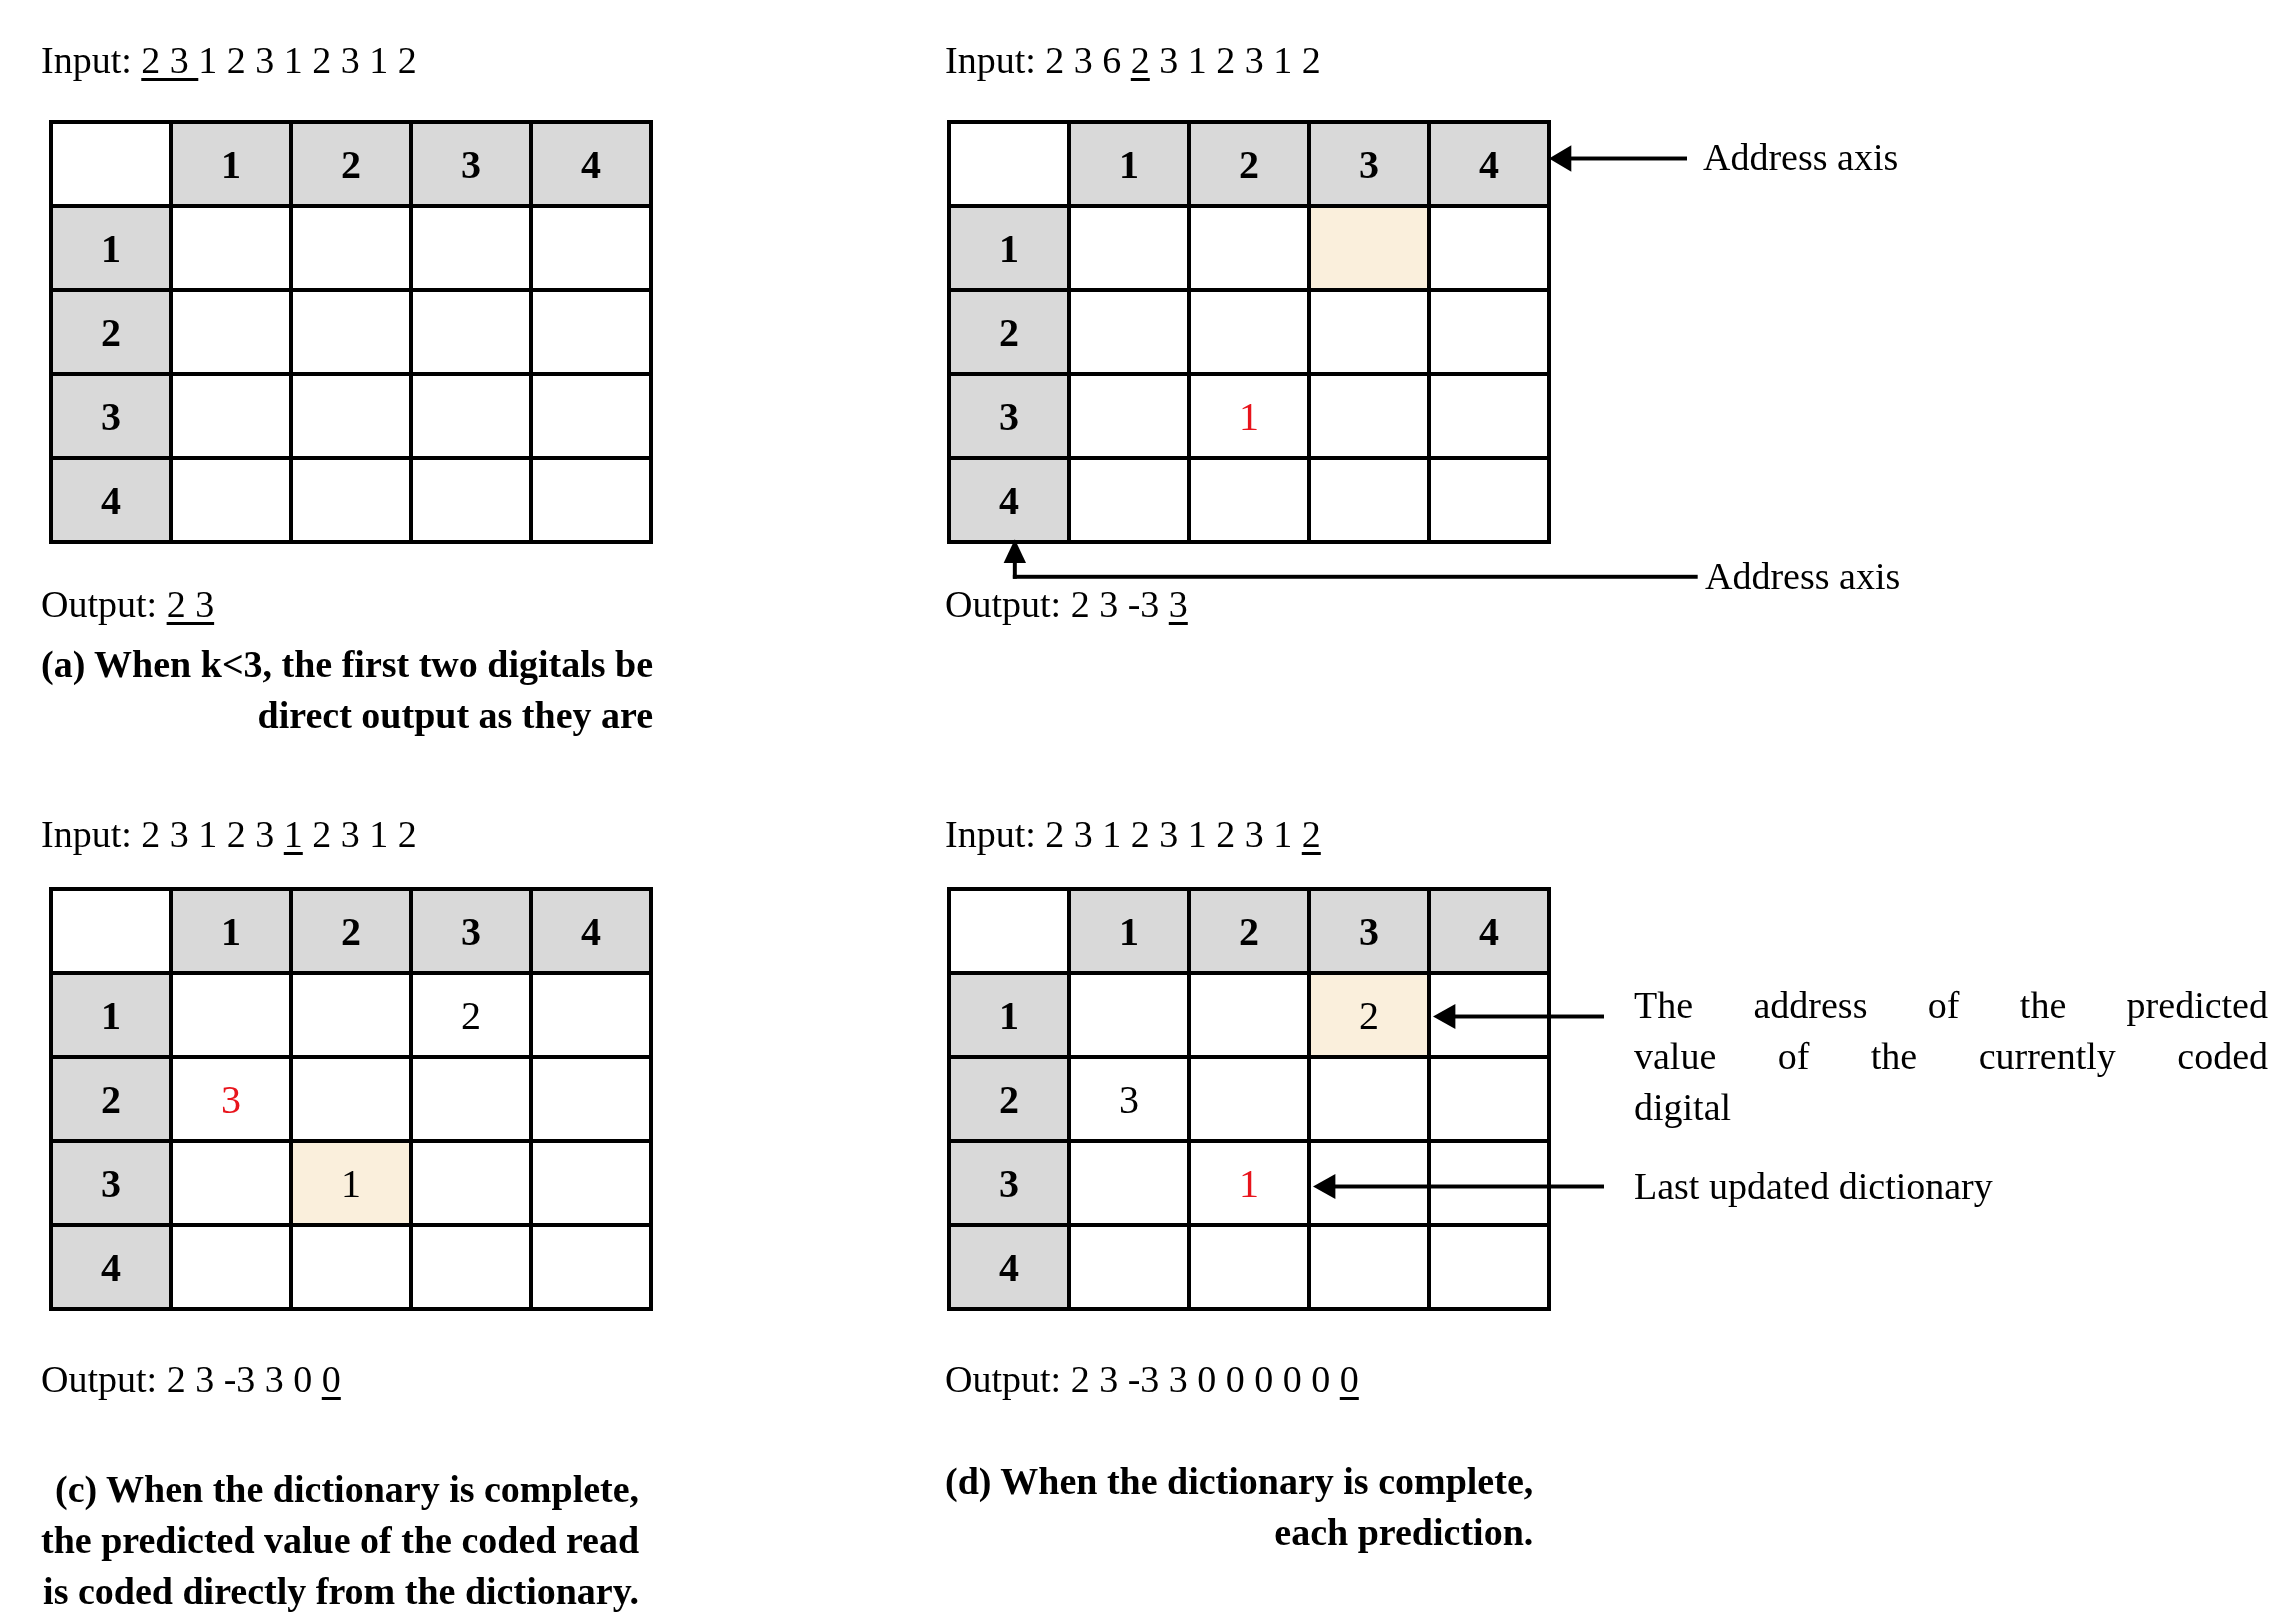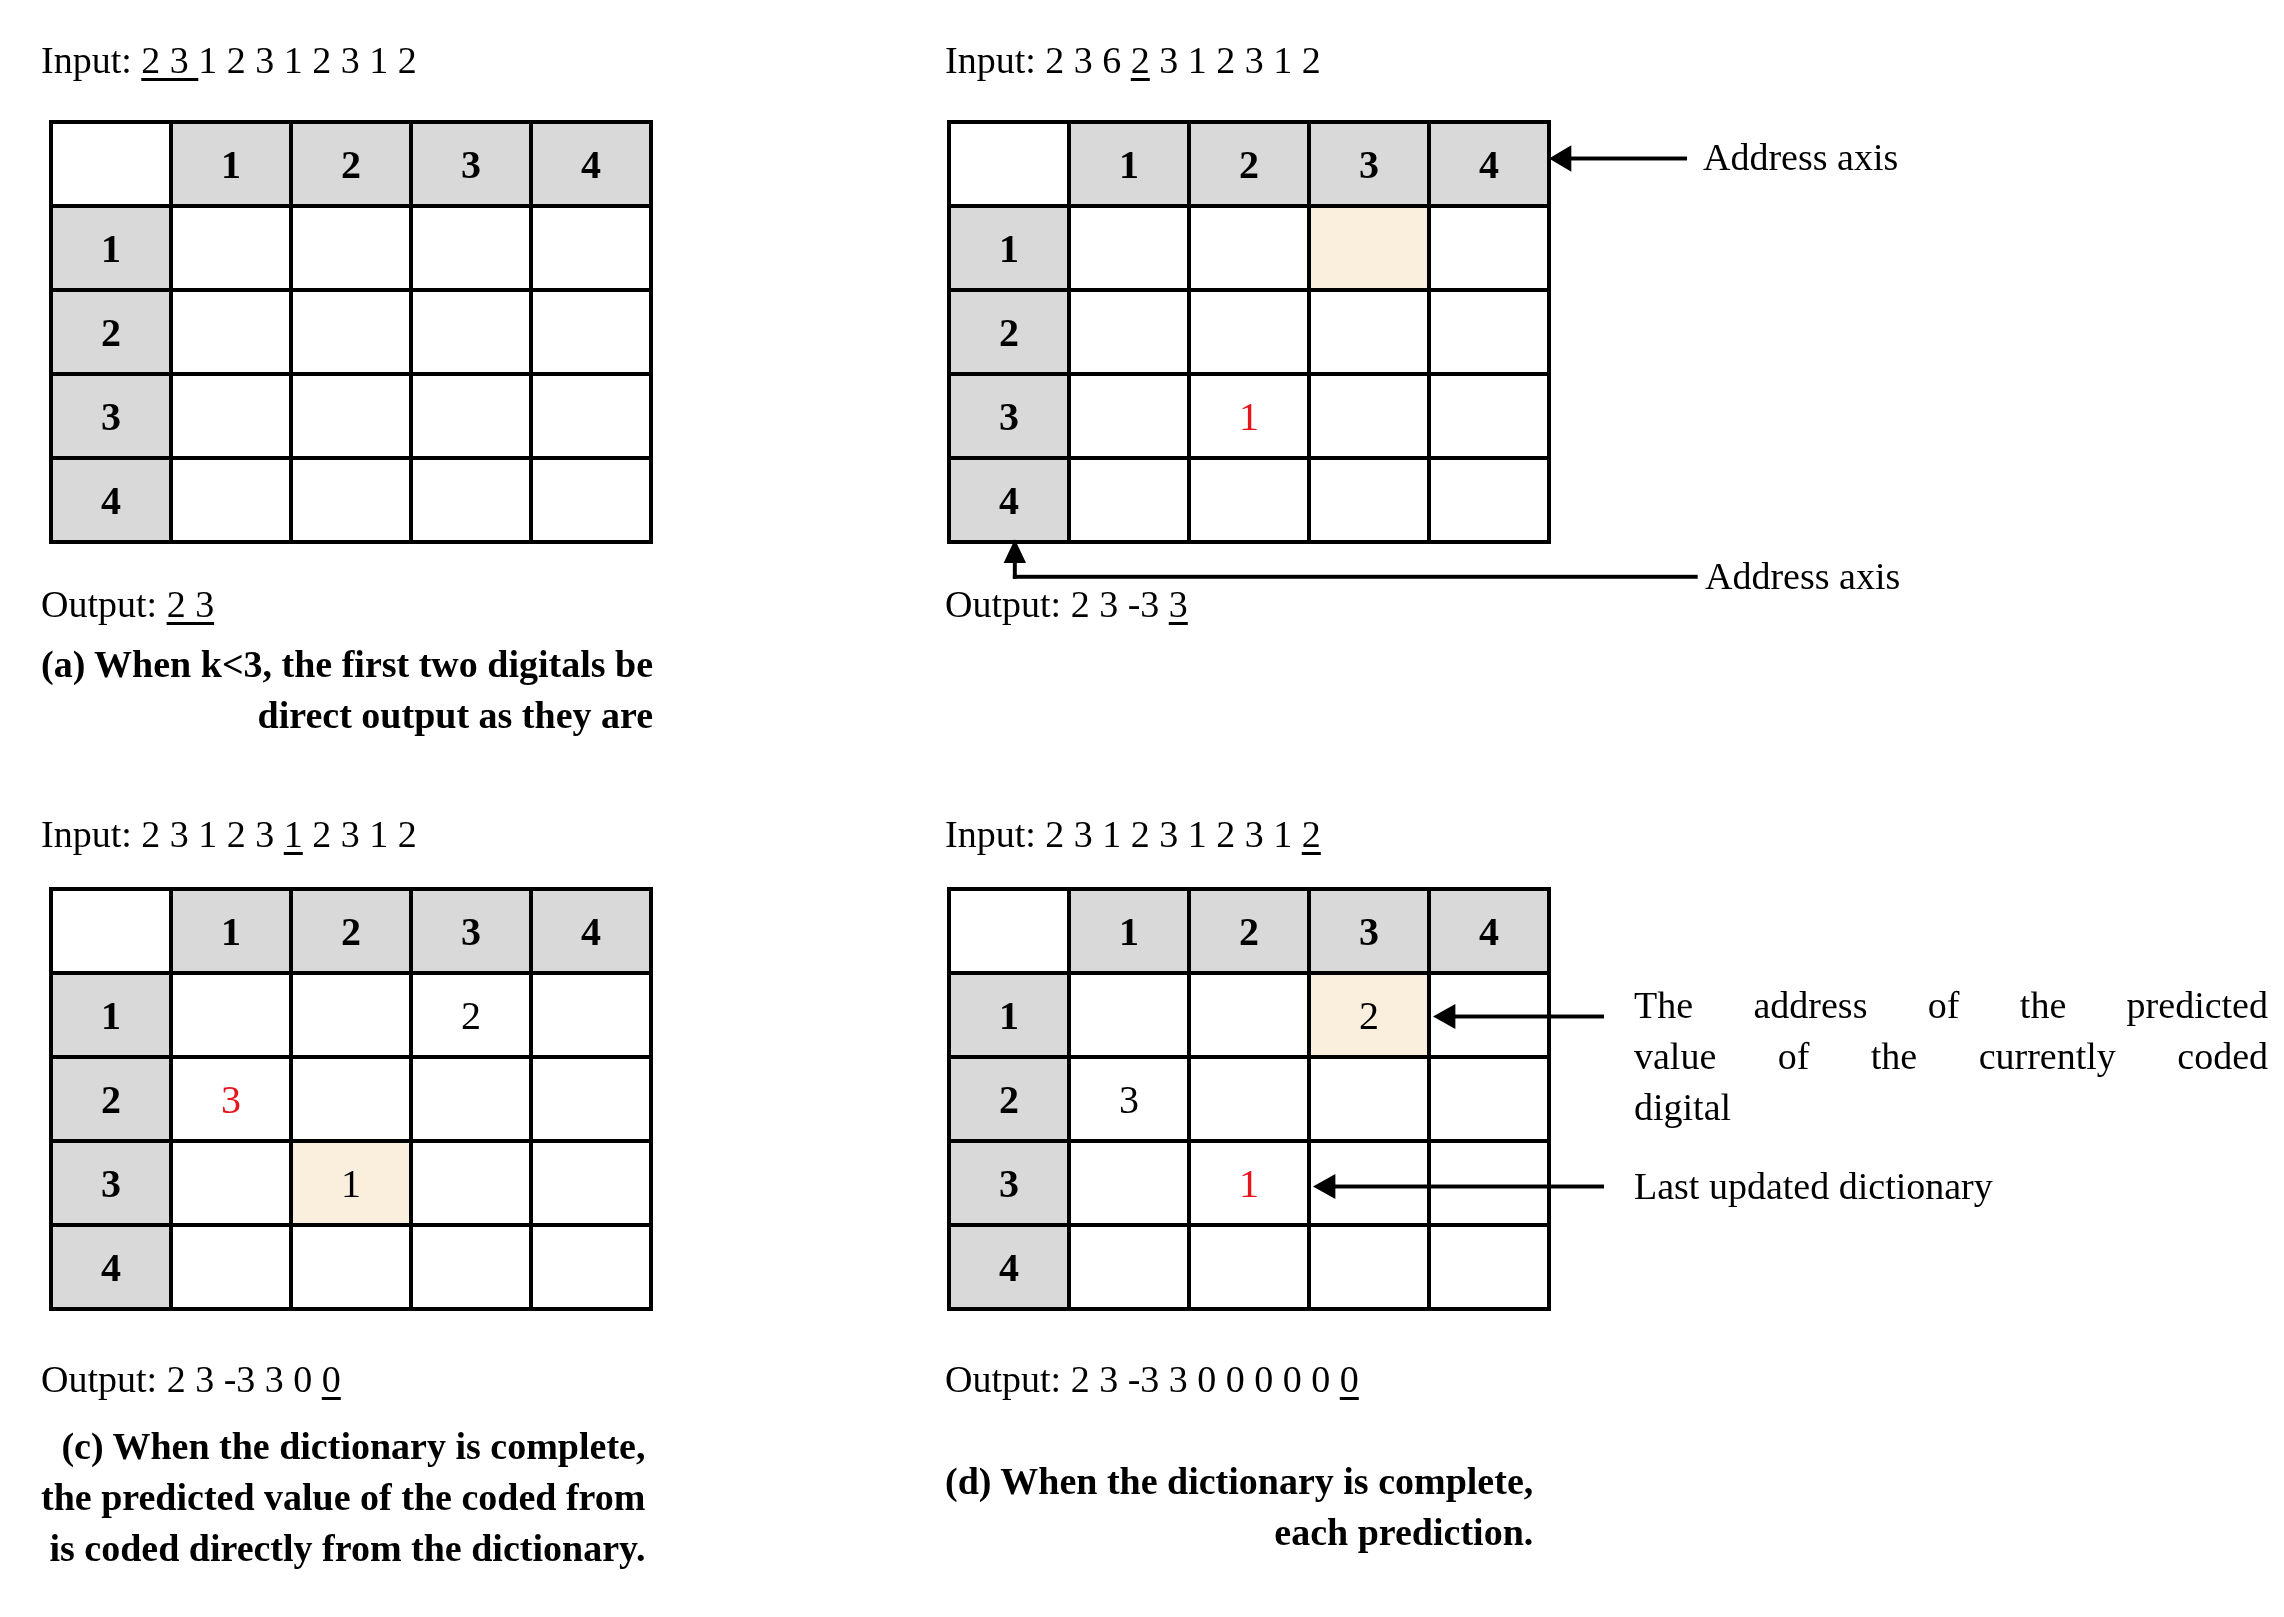--- a/index.html
+++ b/index.html
@@ -163,21 +163,21 @@
     <td></td>
     <td></td>
     <td></td>
     <td></td>
   </tr>
 </tbody>
   </table>
 
 <div class="line-text" style="left:41px; top:1360px;"><span>Output:</span> <span>2 3 -3 3 0 </span><u class="ul">0</u></div>
 
-<div class="caption" style="left:41px; top:1421px;"><div>(c) When the dictionary is complete,</div><div>the predicted value of the coded from</div><div>is coded directly from the dictionary.</div></div>
+<div class="caption" style="left:41px; top:1464px;"><div>(c) When the dictionary is complete,</div><div>the predicted value of the coded read</div><div>is coded directly from the dictionary.</div></div>
 
 <div class="line-text" style="left:945px; top:815px;"><span>Input:</span> <span>2 3 1 2 3 1 2 3 1 </span><u class="ul">2</u><span></span></div>
 
 <table class="grid" style="left:947px; top:887px; width:601px; height:419px;">
   <tbody>
       <tr>
     <td class="corner"></td>
     <td class="hdr">1</td>
     <td class="hdr">2</td>
     <td class="hdr">3</td>

